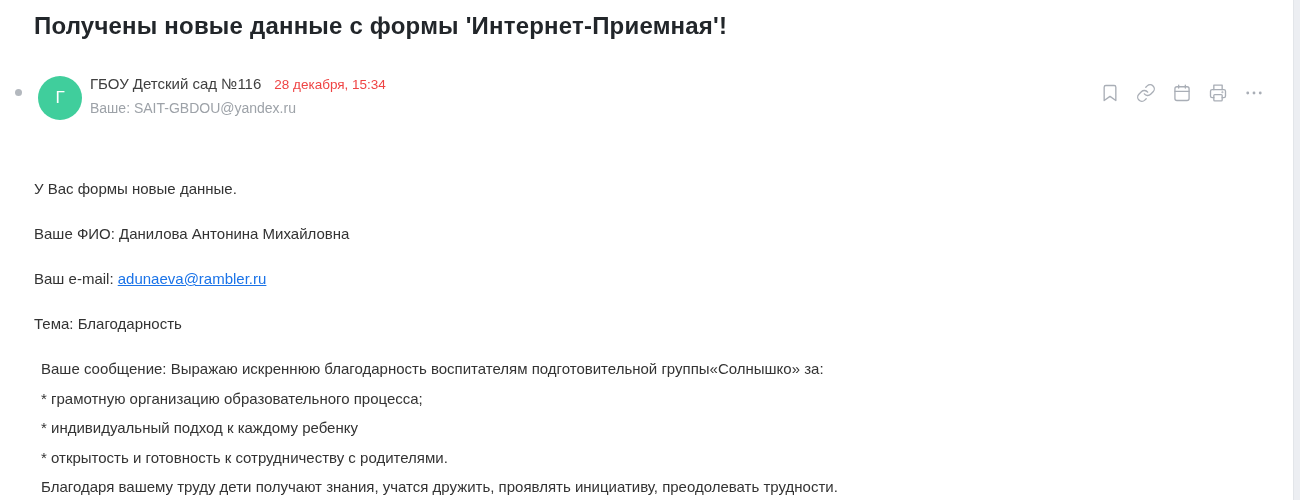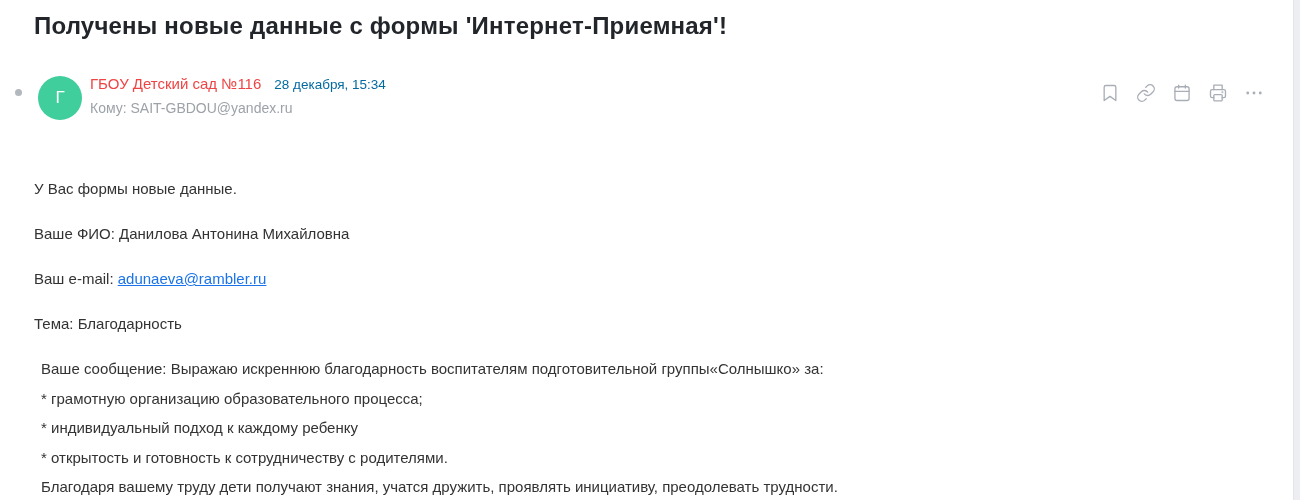--- a/index.html
+++ b/index.html
@@ -27,22 +27,22 @@
     position: absolute; left: 38px; top: 76px;
     width: 44px; height: 44px; border-radius: 50%;
     background: #40ce9c; color: #ffffff;
     display: flex; align-items: center; justify-content: center;
     font-size: 17px; font-weight: 500; cursor: pointer;
     user-select: none;
   }
 
   .meta { position: absolute; left: 90px; top: 75px; }
   .meta-row1 { display: flex; align-items: baseline; gap: 13px; }
-  .sender-name { font-size: 15px; font-weight: 500; color: #ef4444; cursor: pointer; }
-  .msg-date { font-size: 13.5px; color: #0369a1; }
+  .sender-name { font-size: 15px; font-weight: 500; color: #404040; cursor: pointer; }
+  .msg-date { font-size: 13.5px; color: #ef4444; }
   .meta-row2 { margin-top: 8px; font-size: 14px; color: #9da2a8; cursor: pointer; }
 
   .toolbar {
     position: absolute; right: 36px; top: 83px;
     display: flex; align-items: center; gap: 16px;
     color: #a9aeb6;
   }
   .tb-btn {
     background: none; border: none; padding: 0; margin: 0;
     width: 20px; height: 20px; color: #a9aeb6; cursor: pointer;
@@ -76,21 +76,21 @@
 
   <div class="avatar">
     <span>Г</span>
   </div>
 
   <div class="meta">
     <div class="meta-row1">
       <span class="sender-name">ГБОУ Детский сад №116</span>
       <span class="msg-date">28 декабря, 15:34</span>
     </div>
-    <div class="meta-row2">Кому: SAIT-GBDOU@yandex.ru</div>
+    <div class="meta-row2">Ваше: SAIT-GBDOU@yandex.ru</div>
   </div>
 
   <div class="toolbar">
     <button class="tb-btn">
       <svg width="20" height="20" viewBox="0 0 24 24" fill="none" stroke="currentColor" stroke-width="1.6" stroke-linecap="round" stroke-linejoin="round">
         <path d="M19 21l-7-5-7 5V5a2 2 0 0 1 2-2h10a2 2 0 0 1 2 2z"></path>
       </svg>
     </button>
     <button class="tb-btn">
       <svg width="20" height="20" viewBox="0 0 24 24" fill="none" stroke="currentColor" stroke-width="1.6" stroke-linecap="round" stroke-linejoin="round">

